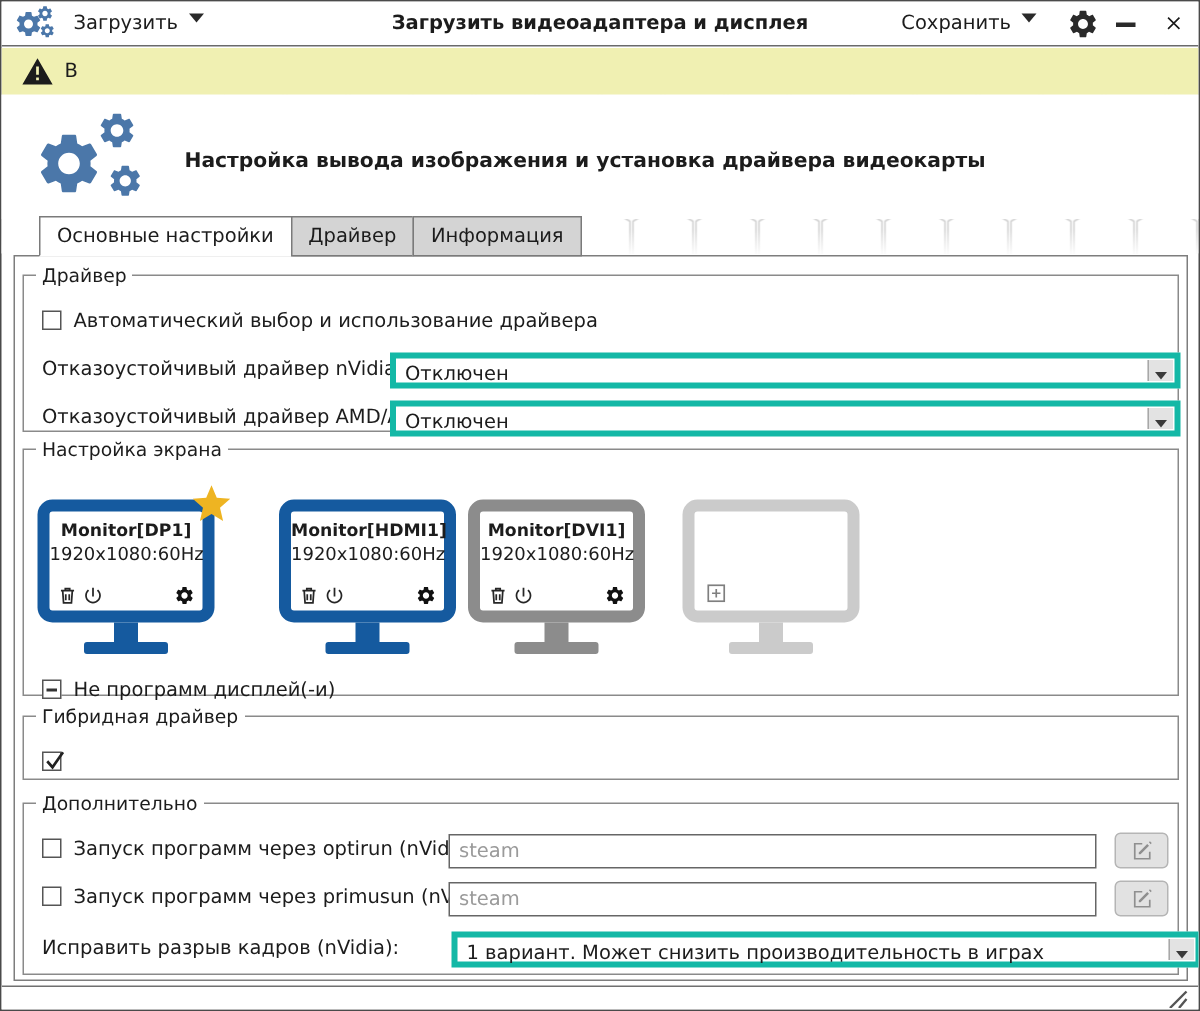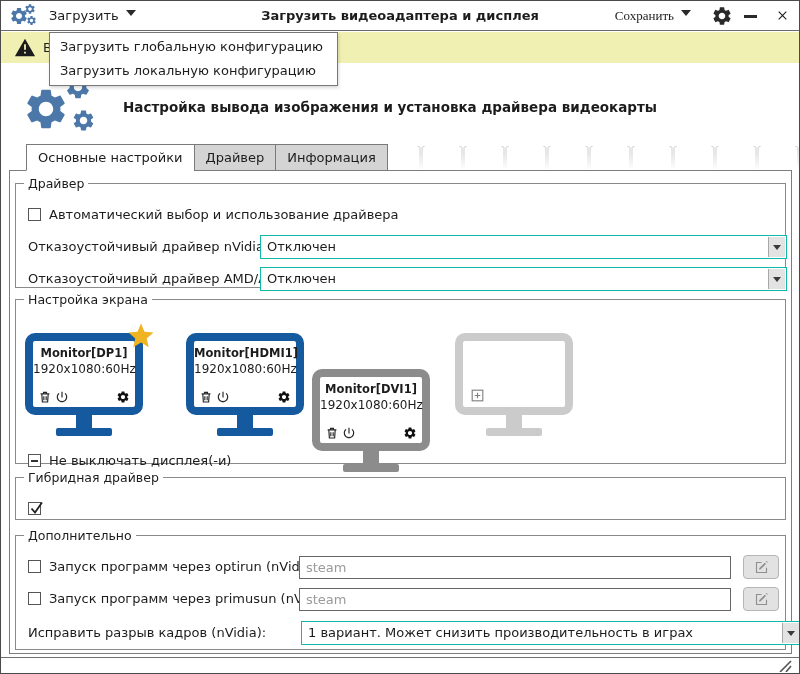--- a/index.html
+++ b/index.html
@@ -6,21 +6,21 @@
   html,body { background:#fff; }
   body { font-family:"DejaVu Sans","Liberation Sans",sans-serif; font-size:13px; color:#1c1c1c; }
 
   .window { position:relative; width:800px; height:674px; background:#fff; border:1px solid #4a4a4a; overflow:hidden; }
 
   
   .titlebar { position:absolute; left:0; top:0; right:0; height:30px; background:#fff; border-bottom:1px solid #6a6a6a; z-index:20; }
   .app-icon { position:absolute; left:8px; top:3px; width:34px; height:24px; color:#4b77a9; }
   .tb-btn { position:absolute; top:0; height:30px; line-height:30px; cursor:default; }
   .load-btn { left:48px; }
-  .save-btn { right:108px;font-family:Liberation Serif, serif; }
+  .save-btn { right:108px; }
   .caret { display:inline-block; margin-left:7px; border:5px solid transparent; border-top:6px solid #2a2a2a; vertical-align:-1px; }
   .tb-title { position:absolute; left:0; right:0; top:0; line-height:30px; text-align:center; font-weight:bold; font-size:13px; pointer-events:none; }
   .gear-btn { position:absolute; right:66px; top:4px; width:22px; height:22px; color:#2a2a2a; }
   .min-btn { position:absolute; right:38px; top:0; width:20px; height:30px; }
   .min-btn::after { content:""; position:absolute; left:3px; top:14px; width:13px; height:3px; background:#2a2a2a; }
   .close-btn { position:absolute; right:6px; top:0; width:22px; height:30px; font-size:19px; line-height:28px; text-align:center; color:#1a1a1a; }
 
   
   .warnbar { position:absolute; left:0; top:31px; right:0; height:31px; background:#f0f0b2; z-index:5; }
   .warn-icon { position:absolute; left:13px; top:5px; width:22px; height:22px; color:#1c1c1c; }
@@ -56,36 +56,36 @@
   .fs-extra  { top:357px; height:122px; }
   .row { position:absolute; left:12px; height:24px; line-height:24px; white-space:nowrap; }
   .lbl { font-size:13px; }
 
   
   .cb { position:relative; display:inline-block; width:13px; height:13px; border:1px solid #555; background:#fff; margin-right:8px; vertical-align:-2px; }
   .cb.ind::after { content:""; position:absolute; left:2px; right:2px; top:5px; height:2px; background:#333; }
   .cb .chk { position:absolute; left:0; top:-2px; width:14px; height:14px; color:#222; }
 
   
-  .combo { position:absolute; height:24px; border:1px solid #14b8a6; background:#fff; }
+  .combo { position:absolute; height:24px; border:4px solid #14b8a6; background:#fff; }
   .combo .ctxt { position:absolute; left:6px; top:0; line-height:22px; font-size:13px; white-space:nowrap; }
   .combo .cbtn { position:absolute; right:1px; top:1px; bottom:1px; width:17px; background:#e3e3e3; border-left:1px solid #a8a8a8; }
   .combo .cbtn::after { content:""; position:absolute; left:4px; top:8px; border:4px solid transparent; border-top:5px solid #3a3a3a; }
 
   
   .txtin { position:absolute; height:23px; border:1px solid #666; font-size:13px; padding:0 6px; color:#3b82f6; font-family:inherit; background:#fff; }
   .txtin::placeholder { color:#9a9a9a; }
   .editbtn { position:absolute; width:36px; height:24px; border:1px solid #b5b5b5; border-radius:4px; background:#e2e2e2; color:#8f8f8f; display:flex; align-items:center; justify-content:center; }
 
   
   .monitor { position:absolute; top:26px; width:118px; }
   .mon-frame { position:relative; width:118px; height:82px; border:8px solid #155a9f; border-radius:10px; background:#fff; }
   .mon-neck { width:16px; height:13px; background:#155a9f; margin:0 auto; }
   .mon-base { width:56px; height:8px; background:#155a9f; border-radius:2px; margin:0 auto; }
-  .monitor.gray .mon-frame { border-color:#8c8c8c;margin-top:36px; } .monitor.gray .mon-neck,.monitor.gray .mon-base { background:#8c8c8c; }
+  .monitor.gray .mon-frame { border-color:#8c8c8c; } .monitor.gray .mon-neck,.monitor.gray .mon-base { background:#8c8c8c; }
   .monitor.empty .mon-frame { border-color:#cbcbcb; } .monitor.empty .mon-neck,.monitor.empty .mon-base { background:#cbcbcb; }
   .mon-name { text-align:center; font-weight:bold; font-size:11.5px; margin-top:5px; white-space:nowrap; }
   .mon-res { text-align:right; font-size:12px; margin-top:2px; white-space:nowrap; }
   .mon-icons { position:absolute; left:5px; right:5px; bottom:3px; height:15px; display:flex; align-items:center; color:#262626; }
   .mon-icons .ic { width:14px; height:14px; }
   .mon-icons .ic + .ic { margin-left:3px; }
   .mon-icons .ic.right { margin-left:auto; color:#111; }
   .mon-star { position:absolute; top:-12px; right:-13px; width:30px; height:30px; color:#eeb422; z-index:4; }
   .mon-plus { position:absolute; left:7px; bottom:4px; width:15px; height:15px; color:#7f7f7f; }
 
@@ -199,24 +199,20 @@
 
   <div class="warnbar">
     <div class="warn-icon">
         <svg>
           <use href="#i-warn"></use>
         </svg>
       </div>
     <div class="warn-text">В</div>
   </div>
 
-  <div class="dropdown">
-    <div class="mi">Загрузить глобальную конфигурацию</div>
-    <div class="mi">Загрузить локальную конфигурацию</div>
-  </div>
 
   <div class="tabs">
     <div class="tab active">Основные настройки</div>
     <div class="tab">Драйвер</div>
     <div class="tab">Информация</div>
   </div>
 
   <div class="page">
 
     <fieldset class="fs-driver">
@@ -332,21 +328,21 @@
               <svg>
                 <use href="#i-plus"></use>
               </svg>
             </div>
         </div>
         <div class="mon-neck"></div>
         <div class="mon-base"></div>
       </div>
 
       <div class="row" style="top:142px">
-        <span class="cb ind"></span><span class="lbl">Не выключать дисплея(-и)</span>
+        <span class="cb ind"></span><span class="lbl">Не программ дисплей(-и)</span>
       </div>
     </fieldset>
 
     <fieldset class="fs-hybrid">
       <legend>Гибридная драйвер</legend>
       <div class="row" style="top:12px">
         <span class="cb"><span class="chk">
               <svg>
                 <use href="#i-check"></use>
               </svg>

